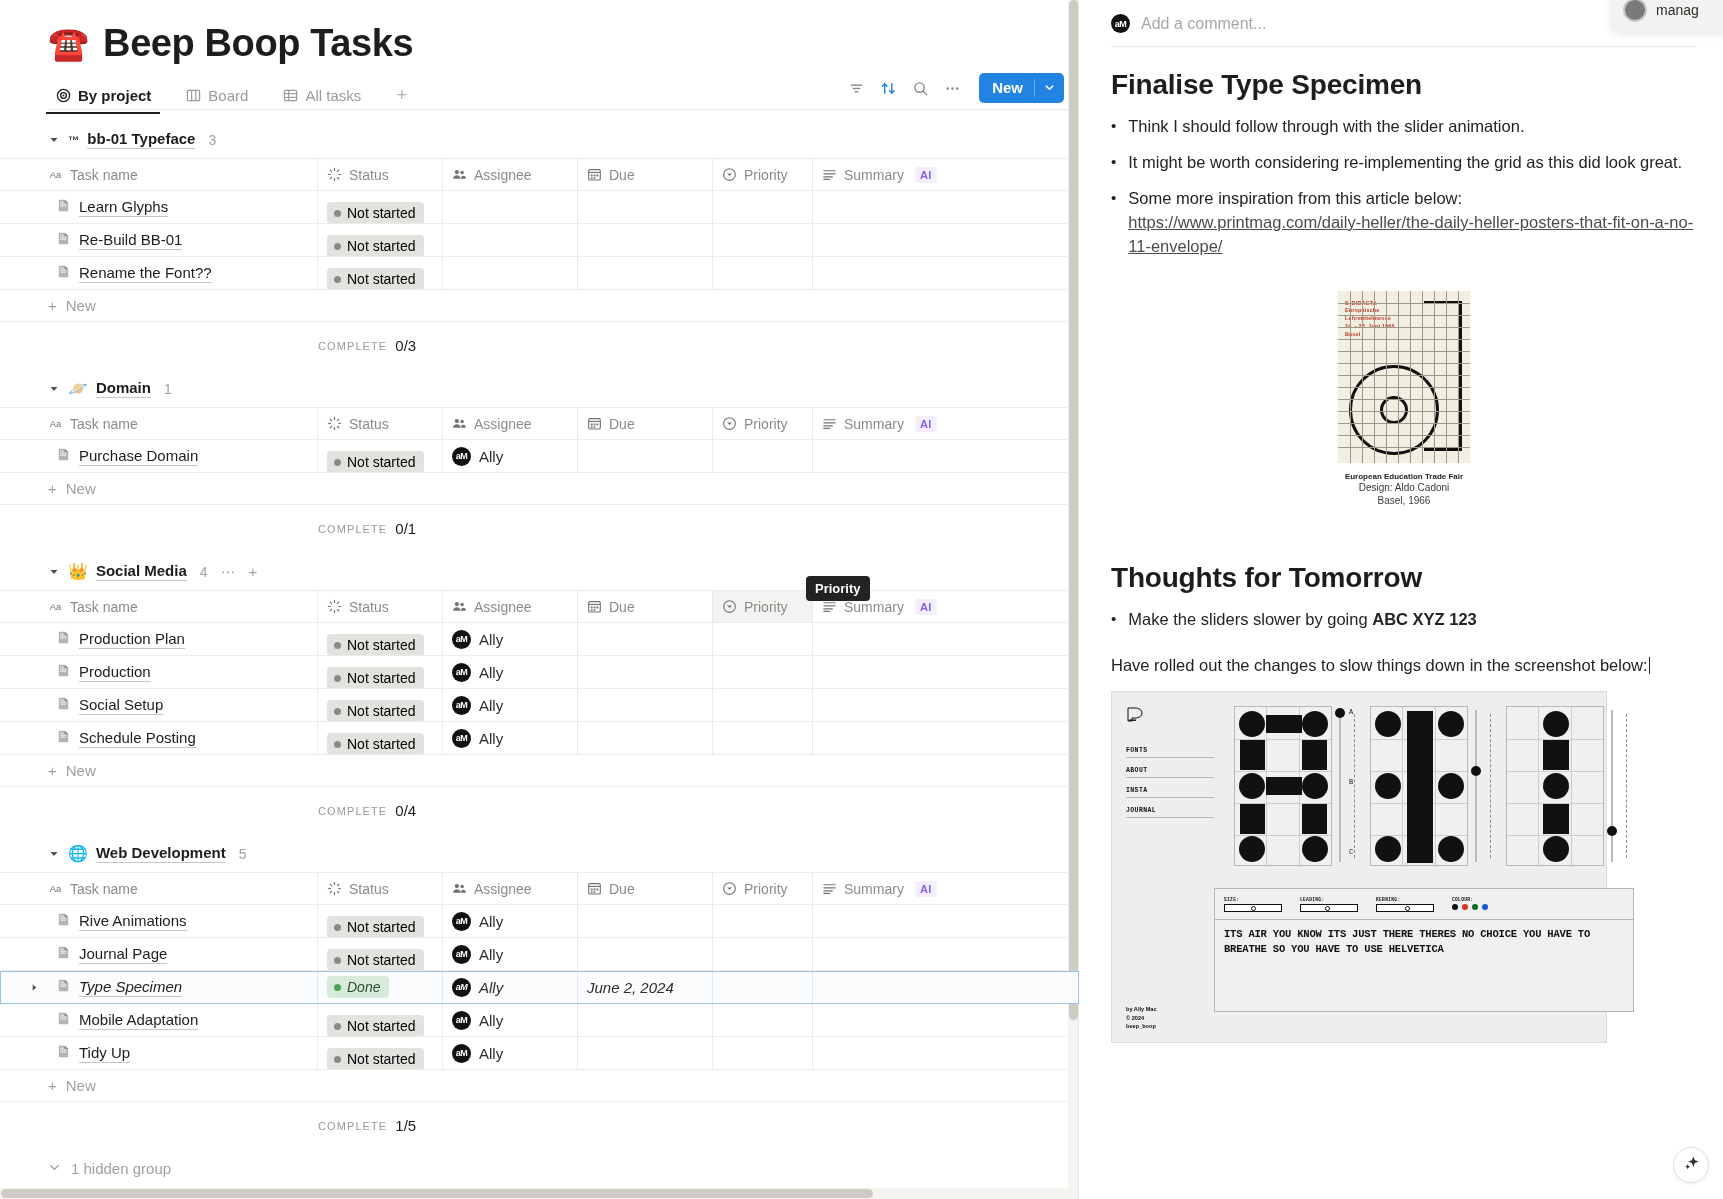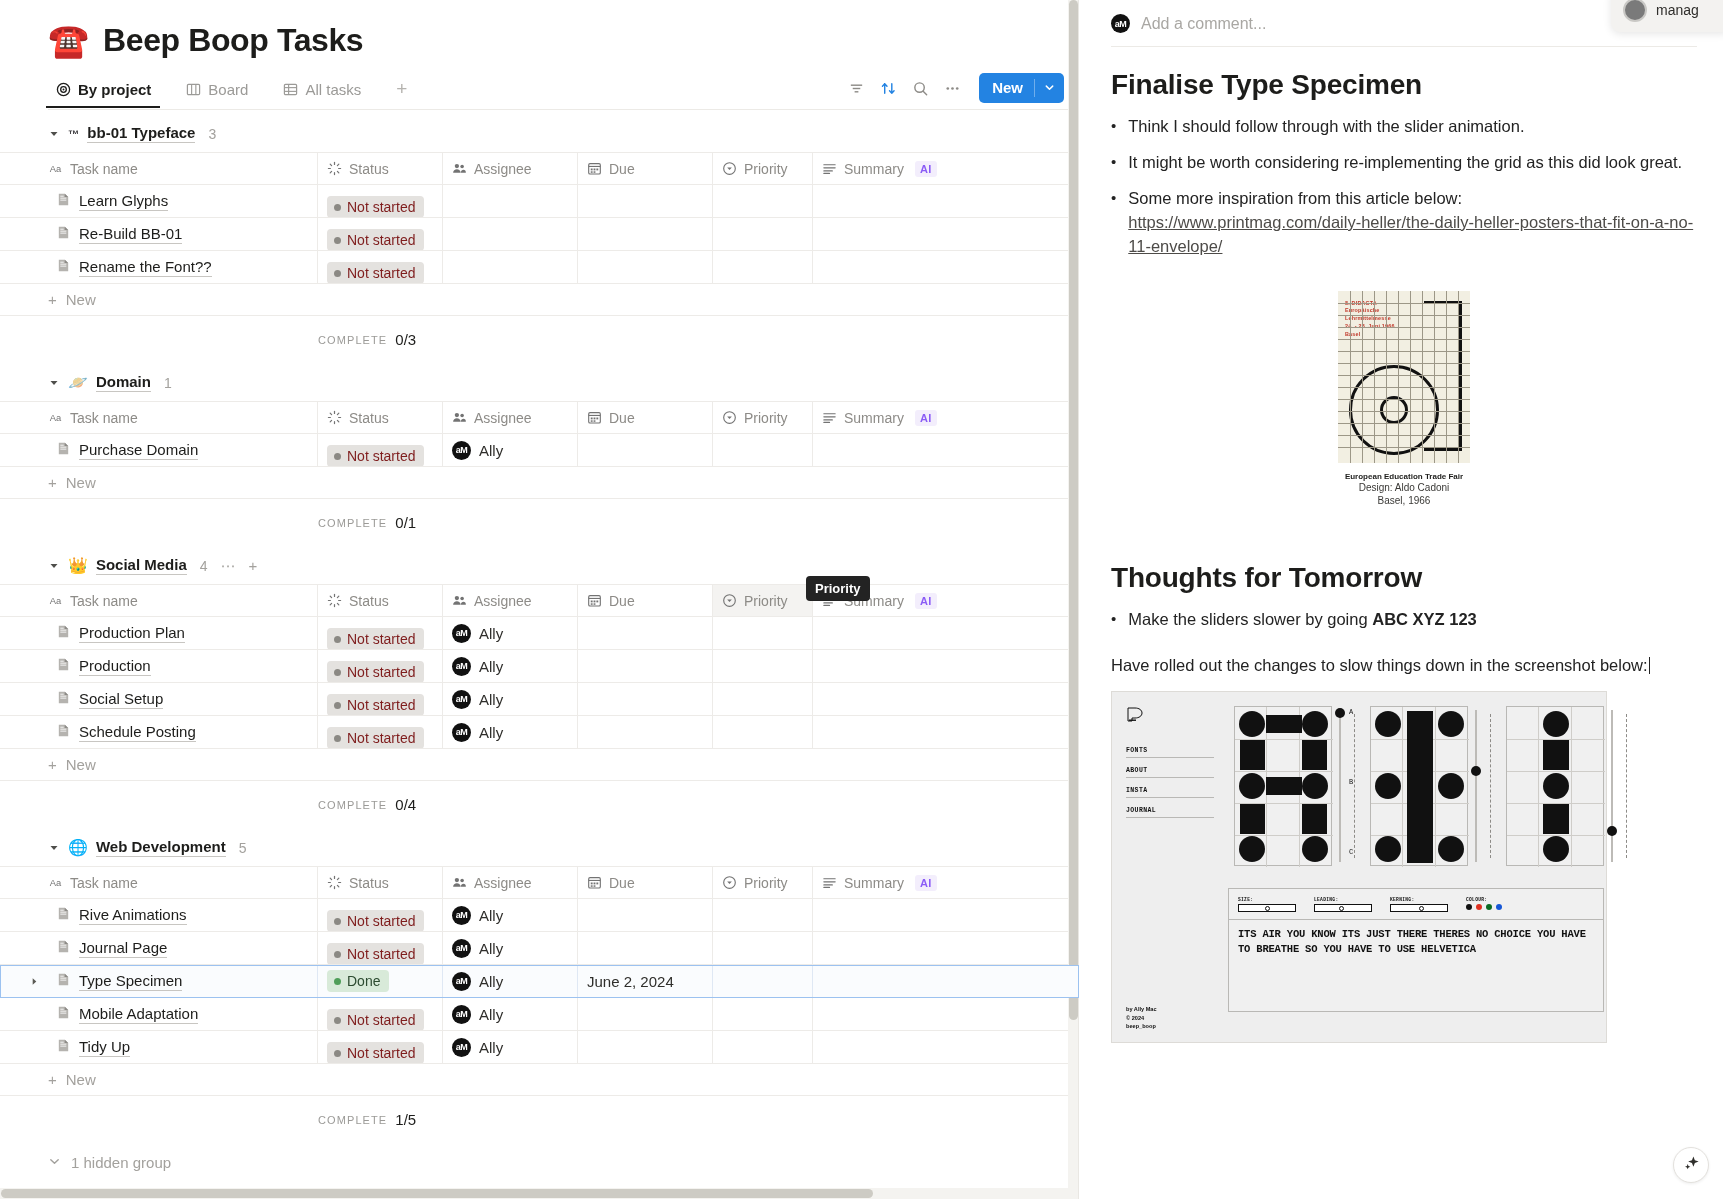--- a/index.html
+++ b/index.html
@@ -18,21 +18,21 @@
     background: #ffffff;
     overflow: hidden;
     flex: none;
   }
   .left-scroll { width: 1079px; height: 1199px; position: relative; }
 
   .page-header { padding: 22px 0 0 48px; }
   .title-row { display: flex; align-items: center; gap: 14px; }
   .title-emoji { font-size: 33px; line-height: 1; }
   .page-title {
-    font-size: 32px; font-weight: bold; color: #1d1d1b; letter-spacing: -0.4px;
+    font-size: 38px; font-weight: bold; color: #1d1d1b; letter-spacing: -0.4px;
   }
 
   .tabs-row {
     display: flex; align-items: flex-end; gap: 16px;
     margin: 14px 0 0 -2px; padding-left: 0;
     position: relative;
   }
   .tab {
     display: flex; align-items: center; gap: 7px;
     padding: 6px 9px 10px 9px;
@@ -108,35 +108,35 @@
   .task-icon { flex: none; }
   .task-name { color: #1d1d1b; border-bottom: 1px solid #c8c6c2; padding-bottom: 1px; cursor: pointer; }
   .row-caret { width: 14px; color: #5a5954; font-size: 9px; margin-left: -18px; margin-right: 4px; display:flex; }
   .row-caret.empty { visibility: hidden; }
 
   .pill {
     display: inline-flex; align-items: center; gap: 6px;
     border-radius: 4px; padding: 3px 9px 3px 7px; font-size: 14px;
   }
   .pill .dot { width: 7px; height: 7px; border-radius: 50%; }
-  .pill.notstarted { background: #e4e2df; color: #7f1d1d; margin-top: 12px; }
+  .pill.notstarted { background: #e4e2df; color: #000000; margin-top: 12px; }
   .pill.notstarted .dot { background: #8b8984; }
   .pill.done { background: #d8ead9; color: #2c4b30; }
   .pill.done .dot { background: #4f9e59; }
 
   .assignee { display: flex; align-items: center; gap: 8px; font-size: 15px; color: #2f2e2b; }
   .avatar {
     width: 19px; height: 19px; border-radius: 50%; background: #111;
     color: #fff; font-size: 9px; font-weight: bold;
     display: flex; align-items: center; justify-content: center; flex: none; letter-spacing: -0.5px;
   }
   .due-text { font-size: 15px; color: #2f2e2b; }
 
   .row.selected { outline: 1.5px solid #9cc2f0; outline-offset: -1px; background: #fafcfe; position: relative; z-index: 2;}
-  .row.selected .cell { border-right-color: #dfe8f4; }
+  .row.selected .cell { border-right-color: #dfe8f4; font-style: italic; }
 
   .new-row {
     display: flex; align-items: center; gap: 9px;
     height: 32px; padding-left: 48px; color: #a3a19d; font-size: 15px;
     border-bottom: 1px solid #edebe8; cursor: pointer;
   }
   .new-row .plus { font-size: 15px; }
   .complete-row {
     height: 47px; display: flex; align-items: center;
     padding-left: 318px; font-size: 14px;
@@ -243,21 +243,21 @@
   .gcell { position: absolute; background: #111; }
   .gcirc { position: absolute; background: #111; border-radius: 50%; }
   .gline { position: absolute; background: #cfcdc9; }
   .slider-col { width: 38px; height: 160px; position: relative; }
   .sl-track { position: absolute; left: 7px; top: 4px; width: 2px; height: 152px; background: #bdbbb7; }
   .sl-knob { position: absolute; left: 3px; top: 2px; width: 10px; height: 10px; background: #111; border-radius: 50%; }
   .sl-dash { position: absolute; left: 22px; top: 8px; width: 1px; height: 144px; border-left: 1px dashed #8d8b87; }
   .sl-mark { position: absolute; left: 17px; font-size: 7px; color: #111; font-family: "Liberation Mono", monospace; }
 
   .specimen-box {
-    position: absolute; left: 116px; top: 196px; width: 376px; height: 124px;
+    position: absolute; left: 102px; top: 196px; width: 420px; height: 124px;
     background: #f0f0f0; border: 1px solid #b9b8b5;
   }
   .ctrl-row { display: flex; gap: 18px; padding: 8px 9px 7px 9px; align-items: flex-start; border-bottom: 1px solid #b9b8b5; }
   .ctrl { }
   .ctrl-label { font-size: 4.6px; color: #111; font-family: "Liberation Mono", monospace; letter-spacing: 0.3px; margin-bottom: 2px; font-weight: bold;}
   .ctrl-slider { width: 58px; height: 8px; border: 1px solid #111; position: relative; background: #fff; }
   .ctrl-knob { position: absolute; top: 1px; width: 5px; height: 5px; border: 1px solid #111; border-radius: 50%; background: #fff; }
   .colour-dots { display: flex; gap: 4px; margin-top: 2px; }
   .cdot { width: 6px; height: 6px; border-radius: 50%; }
   .spec-text {

